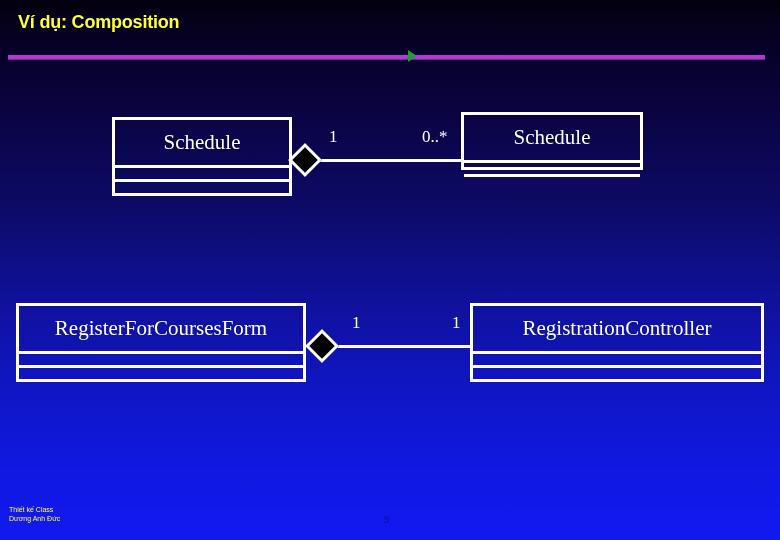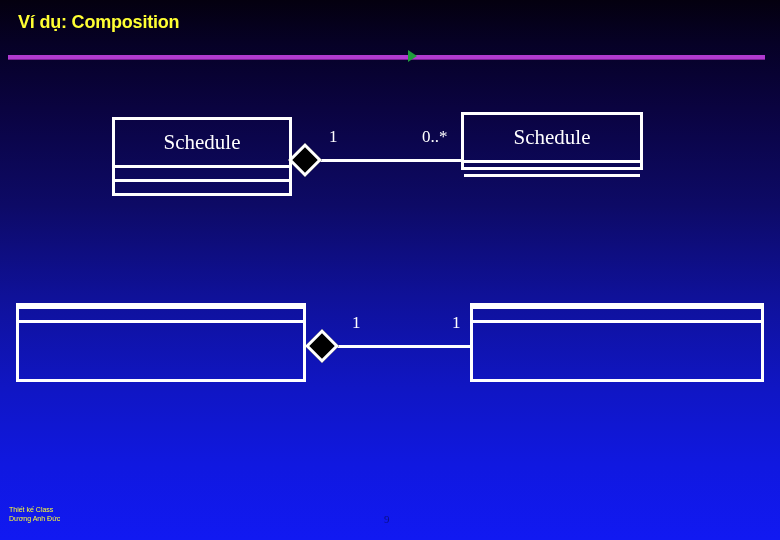--- a/index.html
+++ b/index.html
@@ -165,25 +165,27 @@
     <div class="uml-compartment"></div>
   </div>
 
   <div class="uml-class" id="class-schedule">
     <div class="uml-name">Schedule</div>
     <div class="uml-compartment"></div>
     <div class="uml-compartment"></div>
   </div>
 
   <div class="uml-class" id="class-form">
+    <div class="uml-name">RegisterForCoursesForm</div>
     <div class="uml-compartment"></div>
     <div class="uml-compartment"></div>
   </div>
 
   <div class="uml-class" id="class-controller">
+    <div class="uml-name">RegistrationController</div>
     <div class="uml-compartment"></div>
     <div class="uml-compartment"></div>
   </div>
 
   <div id="footer">
     <div>Thiết kế Class</div>
     <div>Dương Anh Đức</div>
   </div>
   <div id="page-number">9</div>
 

